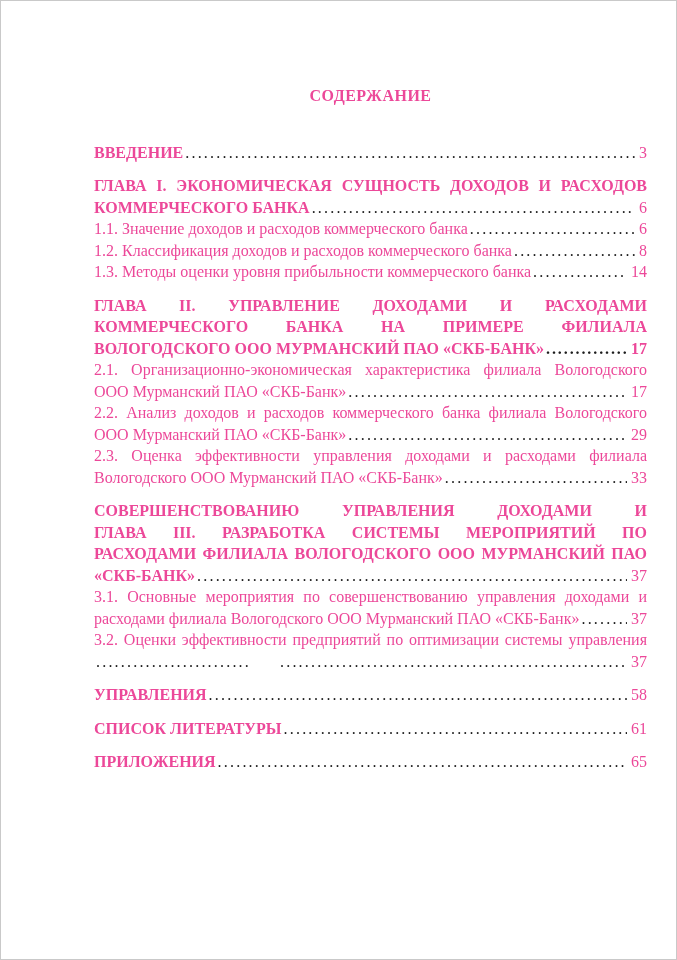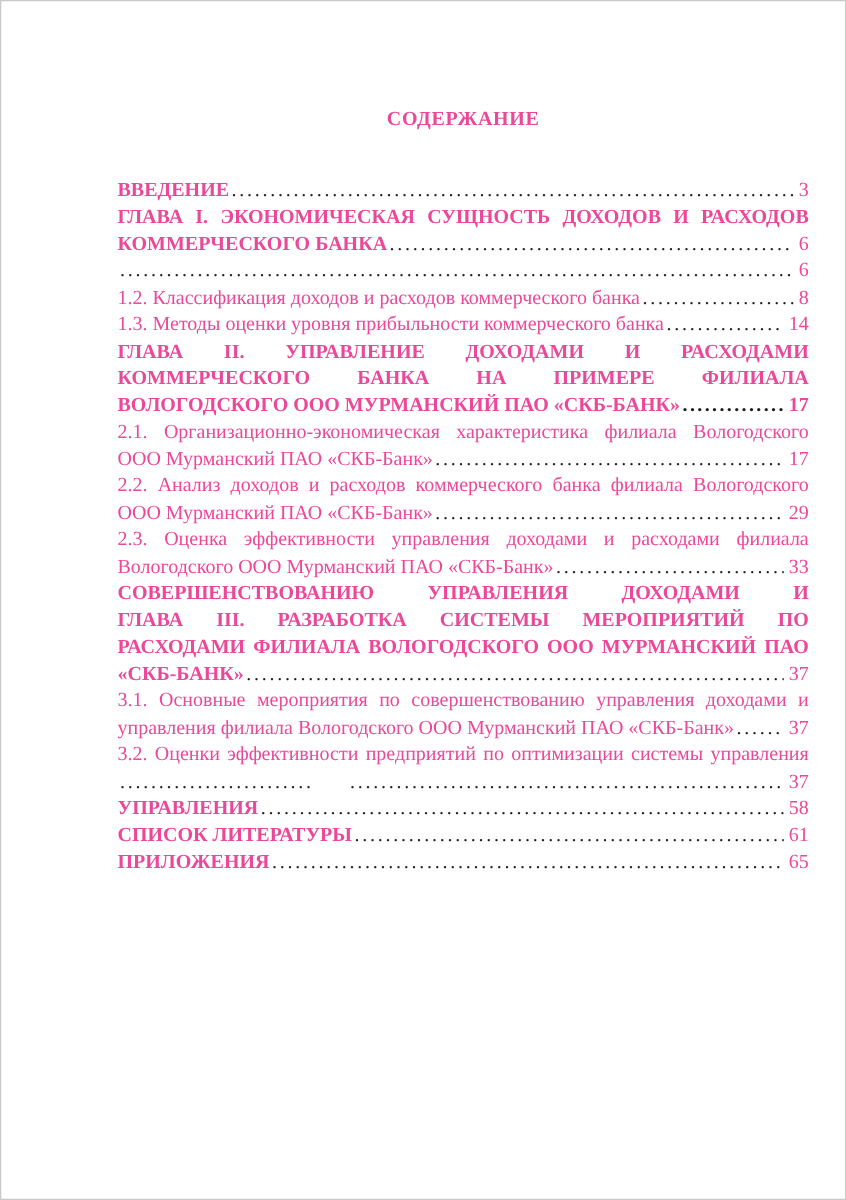--- a/index.html
+++ b/index.html
@@ -21,21 +21,21 @@
     overflow: hidden;
   }
   .doc-title {
     margin: 0 0 35px 0;
     font-size: 16px;
     font-weight: bold;
     text-align: center;
     letter-spacing: 0.5px;
   }
   .toc-entry { margin: 0; }
-  .toc-entry.gap { }
+  .toc-entry.gap { margin-top: 12px; }
   .toc-entry.bold { font-weight: bold; }
   .toc-line {
     text-align: justify;
     text-align-last: justify;
   }
   .toc-lastrow {
     display: flex;
     align-items: flex-start;
   }
   .entry-text { white-space: nowrap; }
@@ -78,20 +78,21 @@
       <div class="toc-entry bold gap">
         <div class="toc-line">ГЛАВА I. ЭКОНОМИЧЕСКАЯ СУЩНОСТЬ ДОХОДОВ И РАСХОДОВ</div>
         <div class="toc-lastrow">
           <span class="entry-text">КОММЕРЧЕСКОГО БАНКА</span>
           <span class="leader"></span>
           <span class="page-num">6</span>
         </div>
       </div>
       <div class="toc-entry">
         <div class="toc-lastrow">
+          <span class="entry-text">1.1. Значение доходов и расходов коммерческого банка</span>
           <span class="leader"></span>
           <span class="page-num">6</span>
         </div>
       </div>
       <div class="toc-entry">
         <div class="toc-lastrow">
           <span class="entry-text">1.2. Классификация доходов и расходов коммерческого банка</span>
           <span class="leader"></span>
           <span class="page-num">8</span>
         </div>
@@ -142,21 +143,21 @@
         <div class="toc-line">РАСХОДАМИ ФИЛИАЛА ВОЛОГОДСКОГО ООО МУРМАНСКИЙ ПАО</div>
         <div class="toc-lastrow">
           <span class="entry-text">«СКБ-БАНК»</span>
           <span class="leader"></span>
           <span class="page-num">37</span>
         </div>
       </div>
       <div class="toc-entry">
         <div class="toc-line">3.1. Основные мероприятия по совершенствованию управления доходами и</div>
         <div class="toc-lastrow">
-          <span class="entry-text">управления филиала Вологодского ООО Мурманский ПАО «СКБ-Банк»</span>
+          <span class="entry-text">расходами филиала Вологодского ООО Мурманский ПАО «СКБ-Банк»</span>
           <span class="leader"></span>
           <span class="page-num">37</span>
         </div>
       </div>
       <div class="toc-entry">
         <div class="toc-line">3.2. Оценки эффективности предприятий по оптимизации системы управления</div>
         <div class="toc-lastrow">
           <span class="leader fixed"></span>
           <span class="leader-gap"></span>
           <span class="leader"></span>

